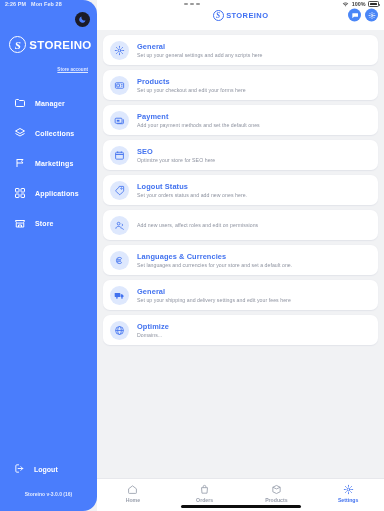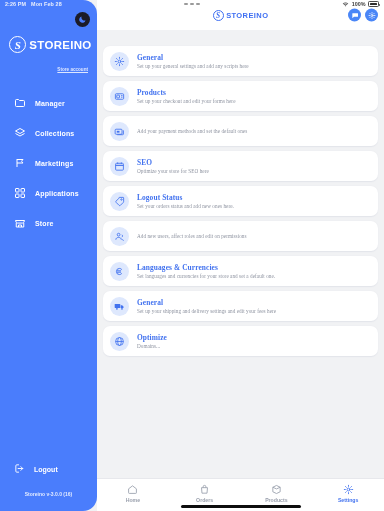--- a/index.html
+++ b/index.html
@@ -143,23 +143,22 @@
   }
   .tb-btn {
     width: 13px; height: 13px; border-radius: 50%;
     background: #4a86f7;
     display: flex; align-items: center; justify-content: center;
   }
   .tb-btn svg { width: 8px; height: 8px; }
 
   .cards {
     flex: 1;
-    padding: 16px 6px 0 6px;
+    padding: 5px 6px 0 6px;
     overflow: hidden;
-    font-family: Liberation Serif, serif;
   }
   .card {
     background: #ffffff;
     border-radius: 7px;
     height: 30px;
     margin-bottom: 5px;
     display: flex; align-items: center;
     padding-left: 7px;
     box-shadow: 0 .5px 1.2px rgba(40,60,110,.07);
   }
@@ -371,20 +370,21 @@
 
       <div class="card">
         <span class="card-ico">
           <svg viewBox="0 0 24 24" fill="none" stroke="#4272ef" stroke-width="1.9" stroke-linejoin="round">
               <rect x="2.5" y="7" width="15" height="11" rx="2"></rect>
               <path d="M6 10.5h6v4H6z" fill="#4272ef" stroke="none"></path>
               <path d="M20.5 9.5v8a1.5 1.5 0 0 1-1.5 1.5H7"></path>
             </svg>
         </span>
         <span class="card-txt">
+          <span class="card-title" style="display:block">Payment</span>
           <span class="card-sub" style="display:block">Add your payment methods and set the default ones</span>
         </span>
       </div>
 
       <div class="card">
         <span class="card-ico">
           <svg viewBox="0 0 24 24" fill="none" stroke="#4272ef" stroke-width="1.9" stroke-linejoin="round">
               <rect x="3.5" y="5" width="17" height="15" rx="2"></rect>
               <path d="M3.5 9.5h17" stroke-width="2.4"></path>
               <path d="M8 3v3.5M16 3v3.5"></path>

